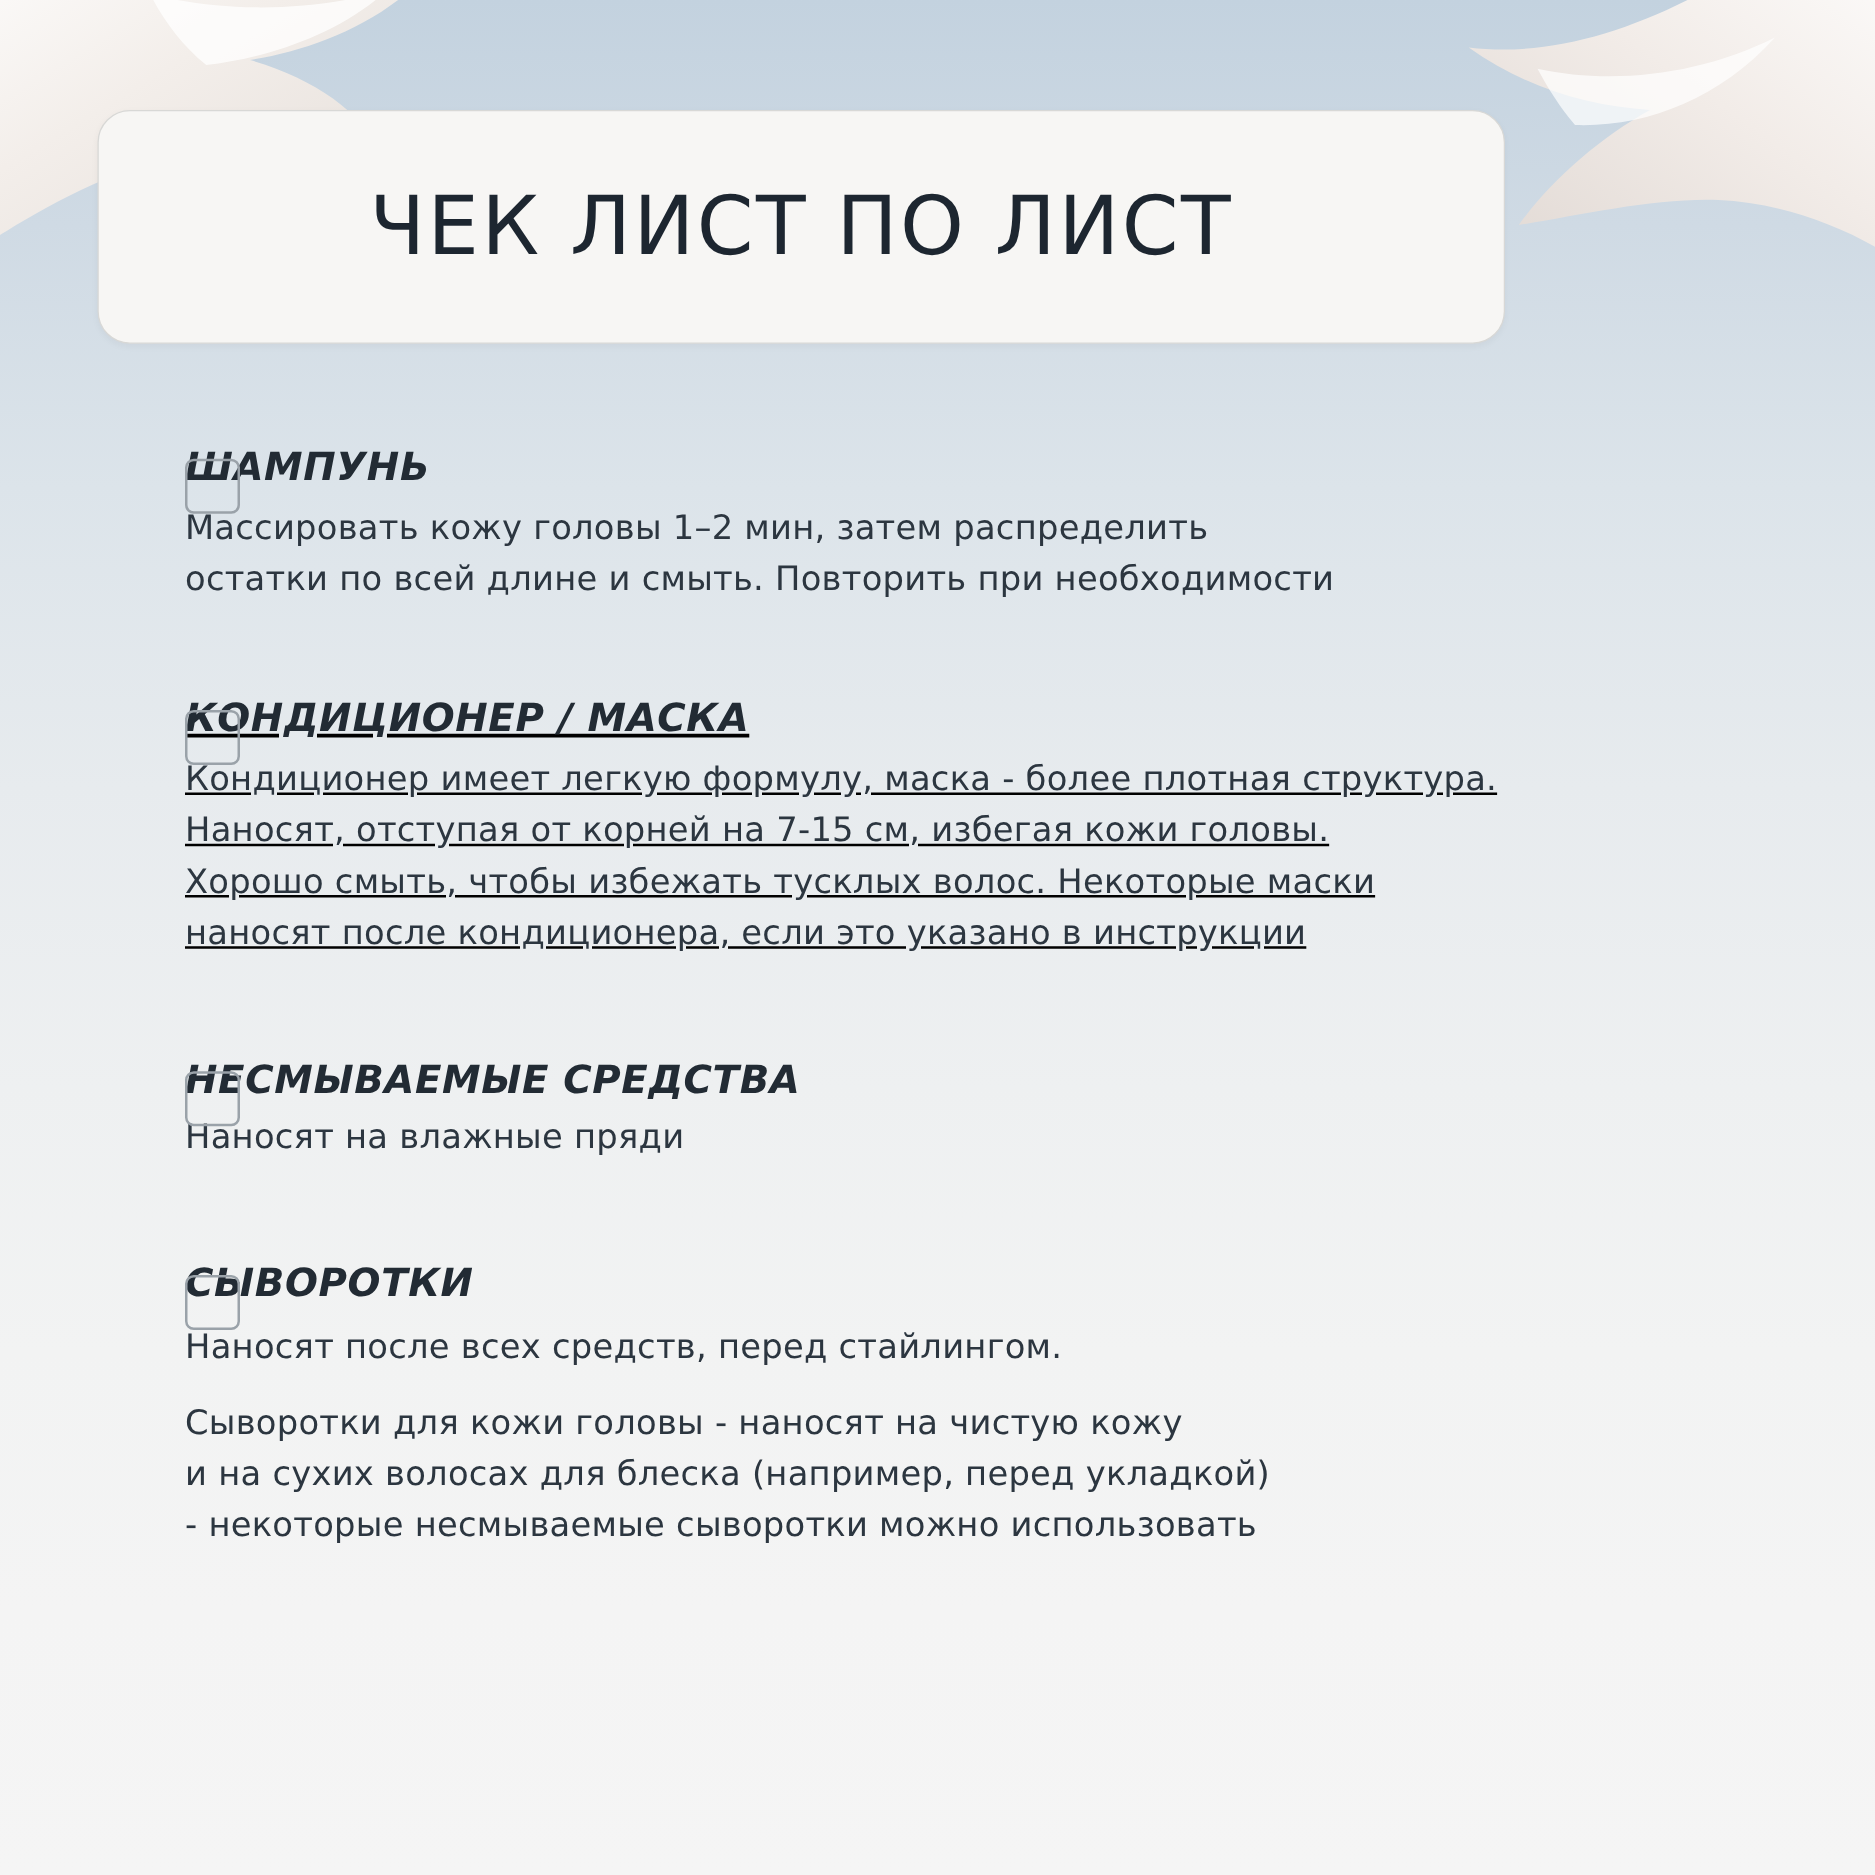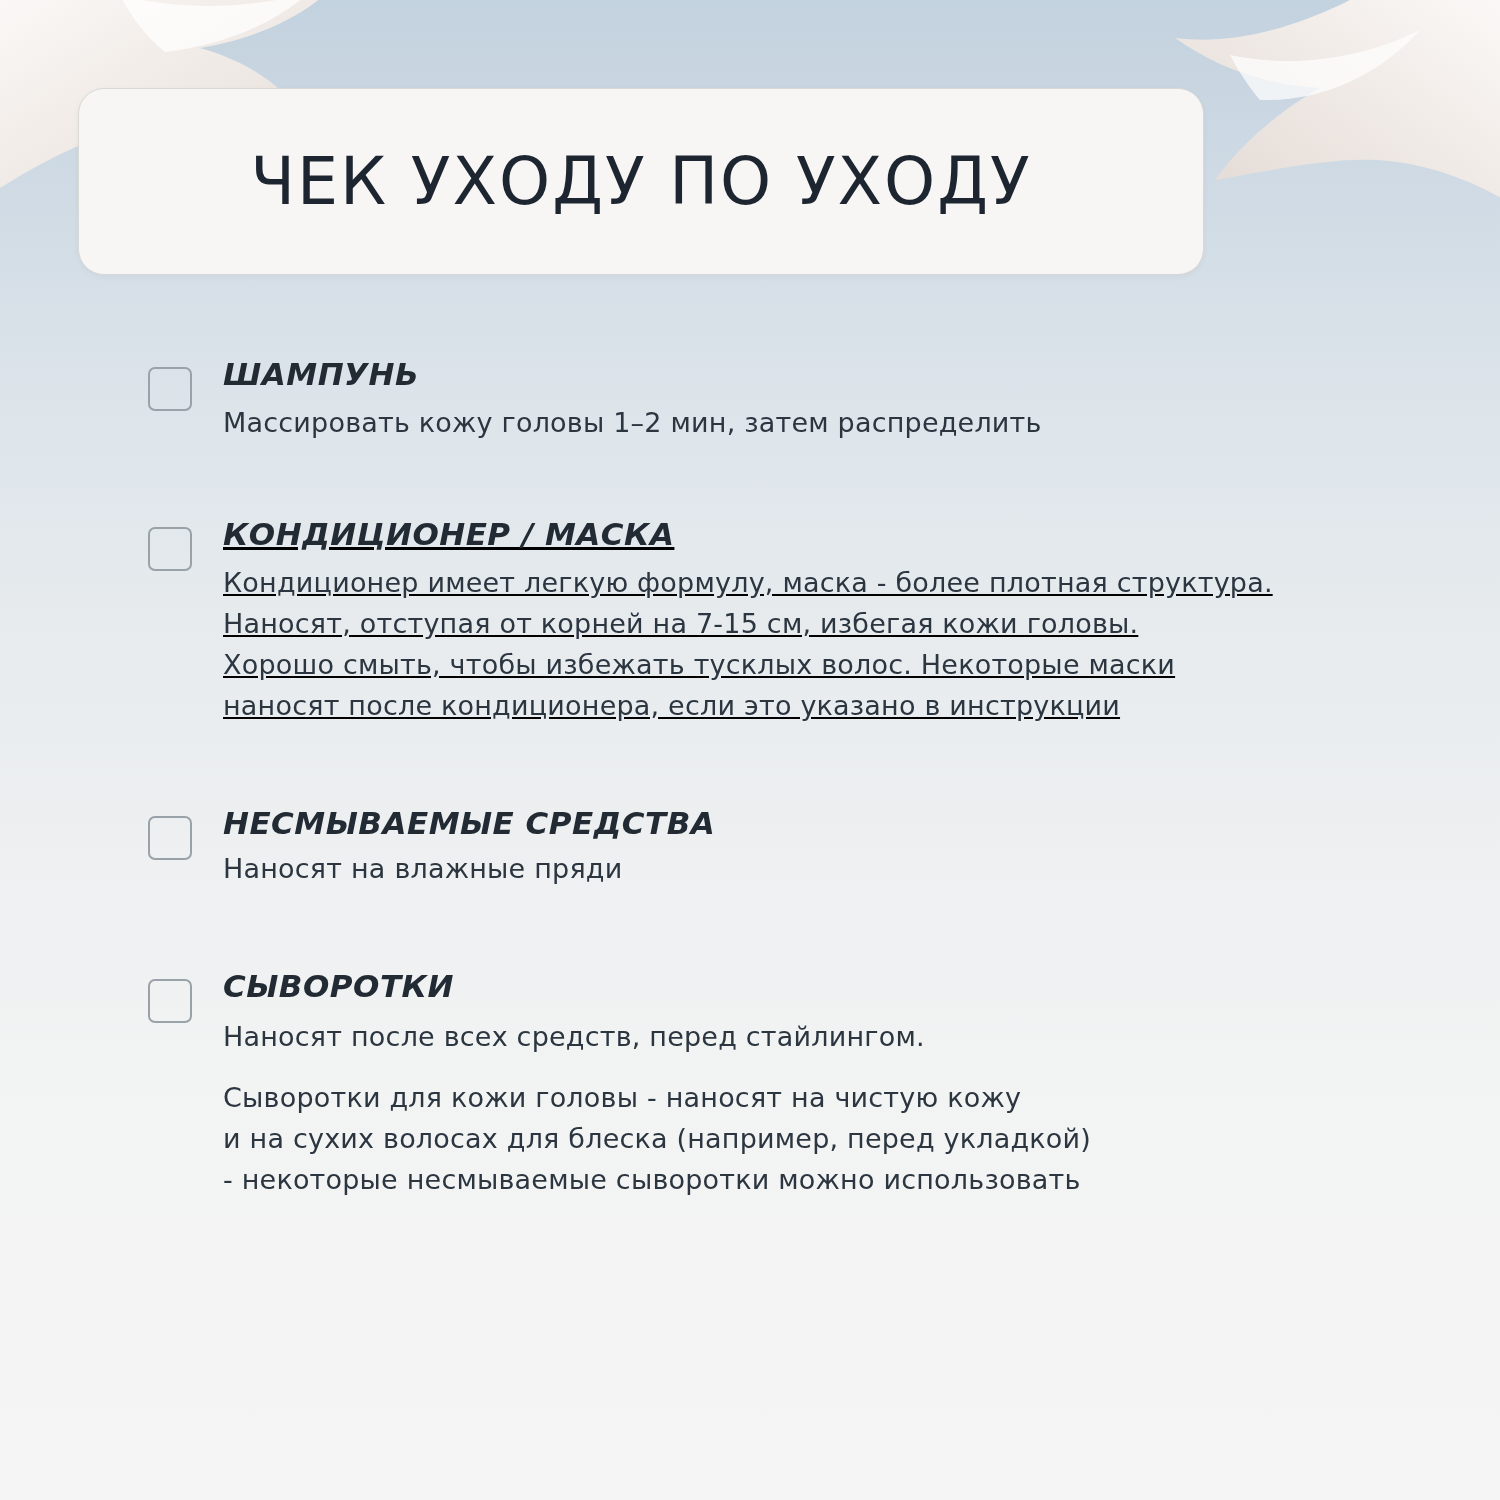--- a/index.html
+++ b/index.html
@@ -87,21 +87,20 @@
     left: 0;
     top: 12px;
     width: 44px;
     height: 44px;
     border: 2px solid #9aa2a9;
     border-radius: 7px;
     background: transparent;
     box-sizing: border-box;
   }
   .item-body {
-    margin-left: 75px;
   }
   .item-title {
     font-size: 31px;
     font-weight: bold;
     font-style: italic;
     color: #222b34;
     letter-spacing: 0.5px;
     margin: 0 0 8px 0;
     line-height: 1.25;
   }
@@ -153,31 +152,32 @@
       </linearGradient>
     </defs>
     <path d="M395,-20 C330,-20 250,10 190,40 C130,70 70,85 15,78
              C60,110 110,125 160,128 C120,150 80,185 55,220
              C105,212 165,198 215,200 C265,202 320,222 360,250
              C380,190 395,90 395,-20 Z" fill="url(#creamR)"></path>
     <path d="M70,95 C130,108 200,100 260,70 C215,120 155,142 100,140 C88,126 78,110 70,95 Z" fill="#ffffff" opacity="0.7"></path>
   </svg>
 
   <div class="title-card">
-    <div class="title-text">ЧЕК УХОДУ ПО УХОДУ</div>
+    <div class="title-text">ЧЕК ЛИСТ ПО ЛИСТ</div>
   </div>
 
   <div class="checklist">
 
     <div class="item" id="item-shampoo">
       <div class="checkbox"></div>
       <div class="item-body">
         <div class="item-title">ШАМПУНЬ</div>
         <div class="item-lines">
           <div class="line">Массировать кожу головы 1–2 мин, затем распределить</div>
+          <div class="line">остатки по всей длине и смыть. Повторить при необходимости</div>
         </div>
       </div>
     </div>
 
     <div class="item" id="item-conditioner">
       <div class="checkbox"></div>
       <div class="item-body">
         <div class="item-title">КОНДИЦИОНЕР / МАСКА</div>
         <div class="item-lines">
           <div class="line">Кондиционер имеет легкую формулу, маска - более плотная структура.</div>

